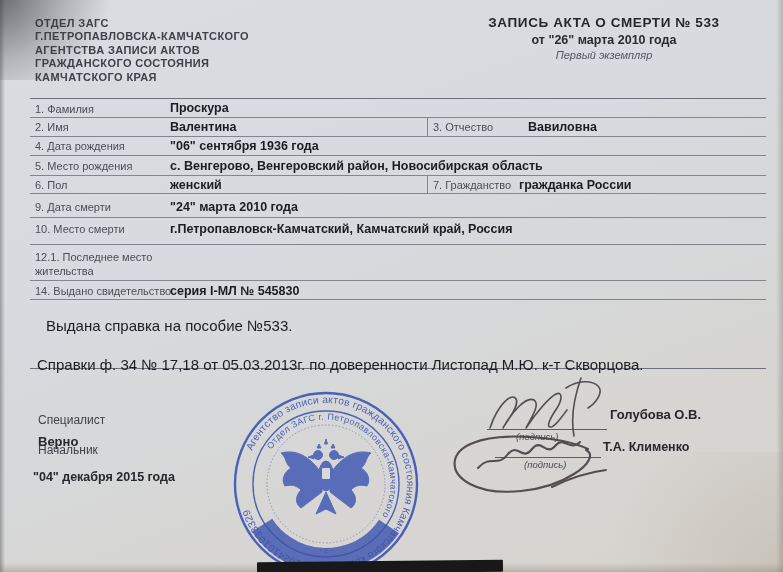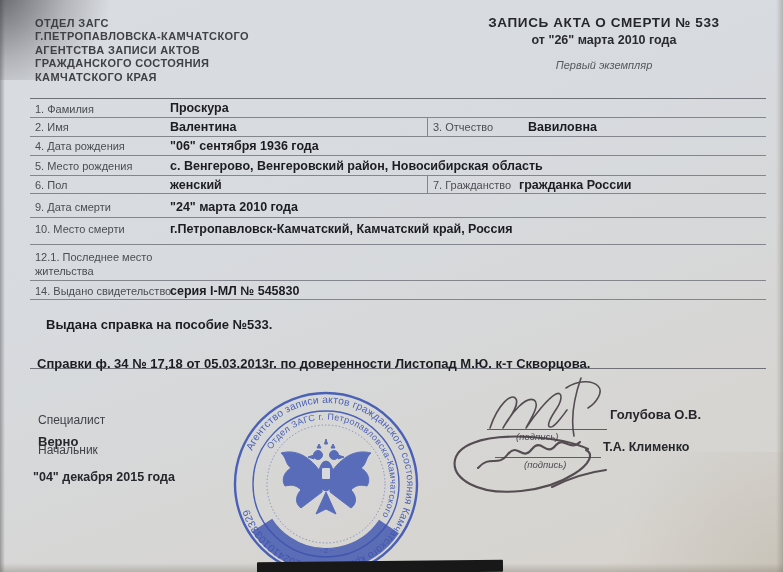--- a/index.html
+++ b/index.html
@@ -23,33 +23,33 @@
     background:radial-gradient(circle at 105% 110%, rgba(140,128,105,.22), transparent 70%);}
   .scan-strip{position:absolute;left:257px;top:561px;width:246px;height:12px;
     background:#181818;transform:rotate(-.6deg);border-radius:1px;}
 
   
   .hdr-left{position:absolute;left:35px;top:17px;font-size:11px;font-weight:bold;
     color:#3f4147;letter-spacing:.4px;line-height:13.4px;white-space:nowrap;}
   .hdr-right{position:absolute;left:424px;top:15px;width:360px;text-align:center;}
   .hdr-title{font-size:13.5px;font-weight:bold;color:#26272c;letter-spacing:.6px;white-space:nowrap;}
   .hdr-date{font-size:12.5px;font-weight:bold;color:#2a2b30;margin-top:3px;}
-  .hdr-copy{font-size:11px;font-style:italic;color:#56575f;margin-top:12px;}
+  .hdr-copy{font-size:11px;font-style:italic;color:#56575f;margin-top:2px;}
 
   
   .hline{position:absolute;left:30px;right:17px;height:0;border-top:1px solid #83868c;}
   #l98{top:98px;border-top-color:#6e7178;} #l117{top:117px;} #l136{top:136px;}
   #l155{top:155px;} #l175{top:175px;} #l193{top:193px;} #l217{top:217px;}
   #l244{top:244px;} #l280{top:280px;} #l299{top:299px;} #l368{top:368px;border-top-color:#6e7178;}
   .vline{position:absolute;left:427px;width:0;border-left:1px solid #83868c;}
   #v1{top:117px;height:19px;} #v2{top:175px;height:18px;}
 
   .flabel{position:absolute;font-size:11px;color:#4b4d54;white-space:nowrap;}
   .fvalue{position:absolute;font-size:12.5px;font-weight:bold;color:#1c1d22;white-space:nowrap;}
-  .notes-line{position:absolute;font-size:13px;font-weight:bold;color:#1c1d22;white-space:nowrap;}
+  .notes-line{position:absolute;font-size:15px;font-weight:normal;color:#1c1d22;white-space:nowrap;}
 
   
   .verno{position:absolute;left:38px;top:390px;font-size:13px;font-weight:bold;color:#26272c;margin-top:44px;}
   .spec{position:absolute;left:38px;top:413px;font-size:12px;color:#3f4147;}
   .chief{position:absolute;left:38px;top:443px;font-size:12px;color:#3f4147;}
   .fdate{position:absolute;left:33px;top:470px;font-size:12.5px;font-weight:bold;color:#26272c;}
 
   .sig-name1{position:absolute;left:610px;top:407px;font-size:13px;font-weight:bold;color:#26272c;white-space:nowrap;}
   .sig-name2{position:absolute;left:603px;top:440px;font-size:12.5px;font-weight:bold;color:#26272c;white-space:nowrap;}
   .sig-line1{position:absolute;left:487px;top:429px;width:120px;border-top:1.2px solid #5c5d63;}

